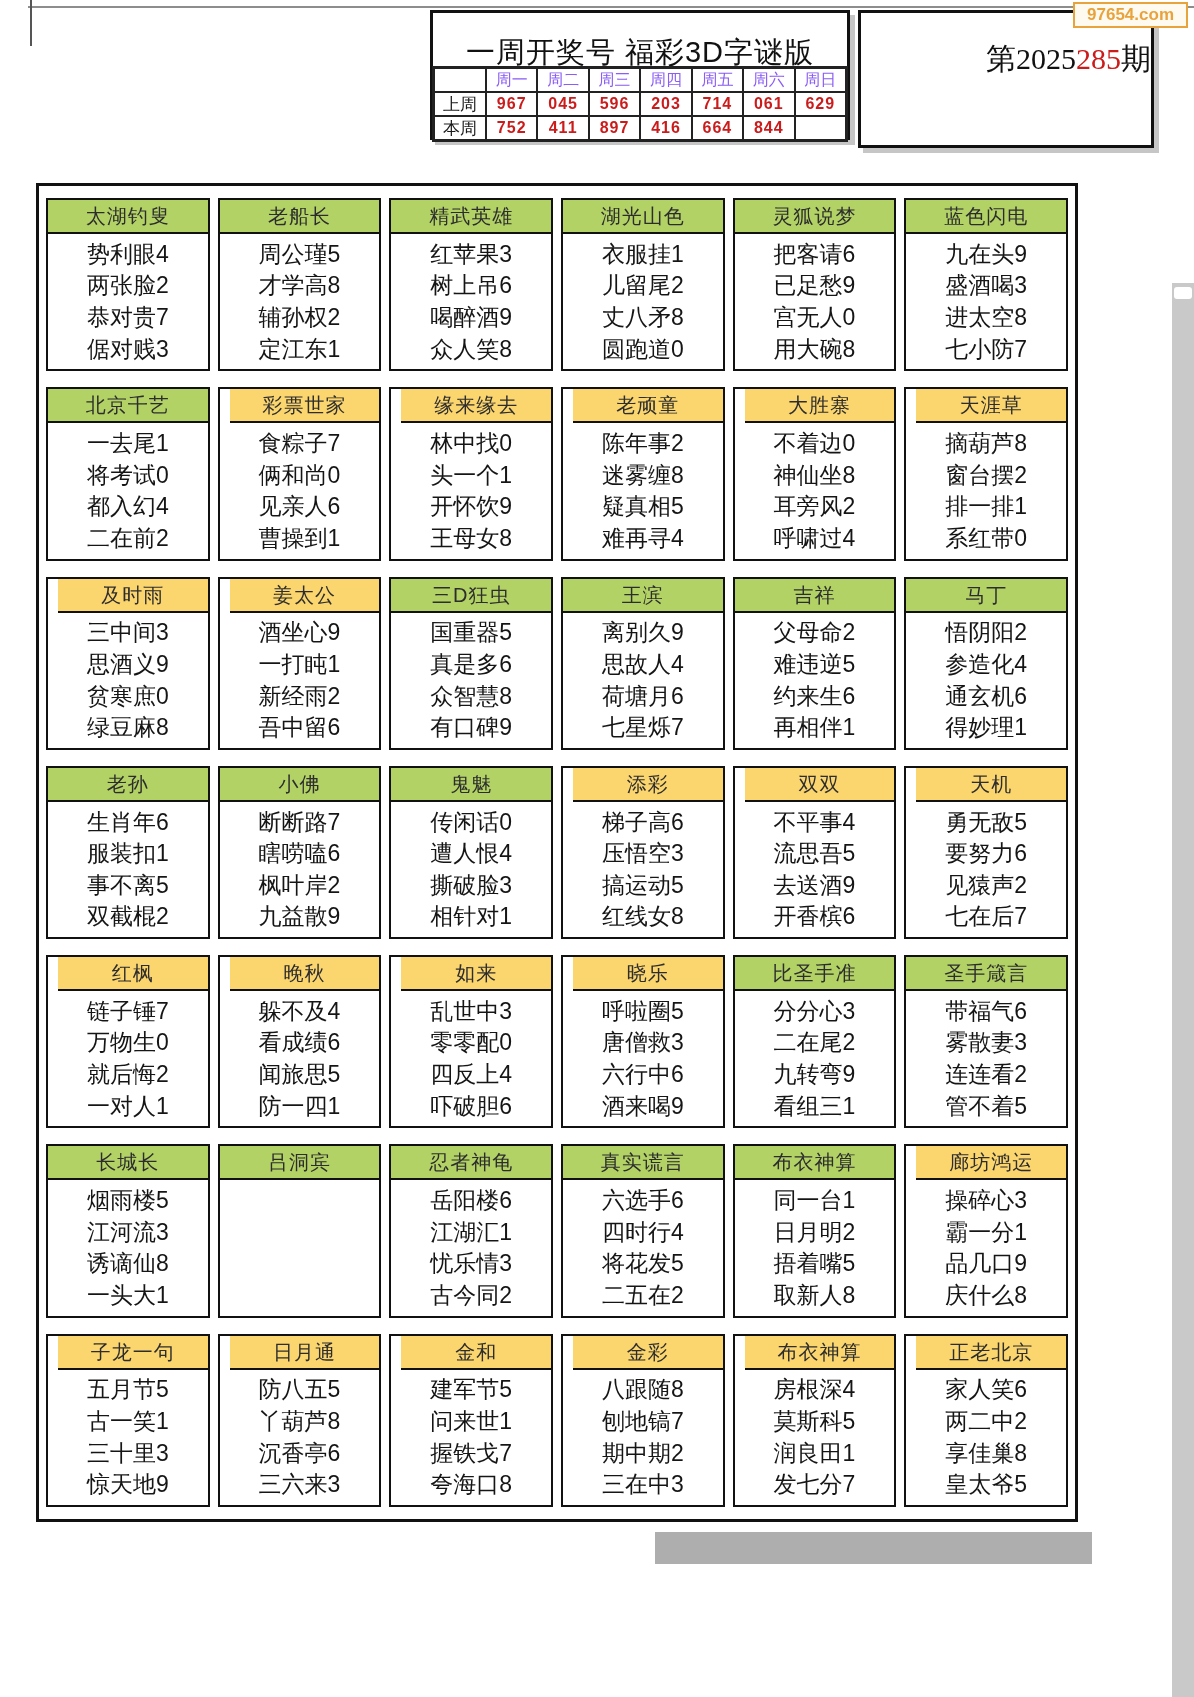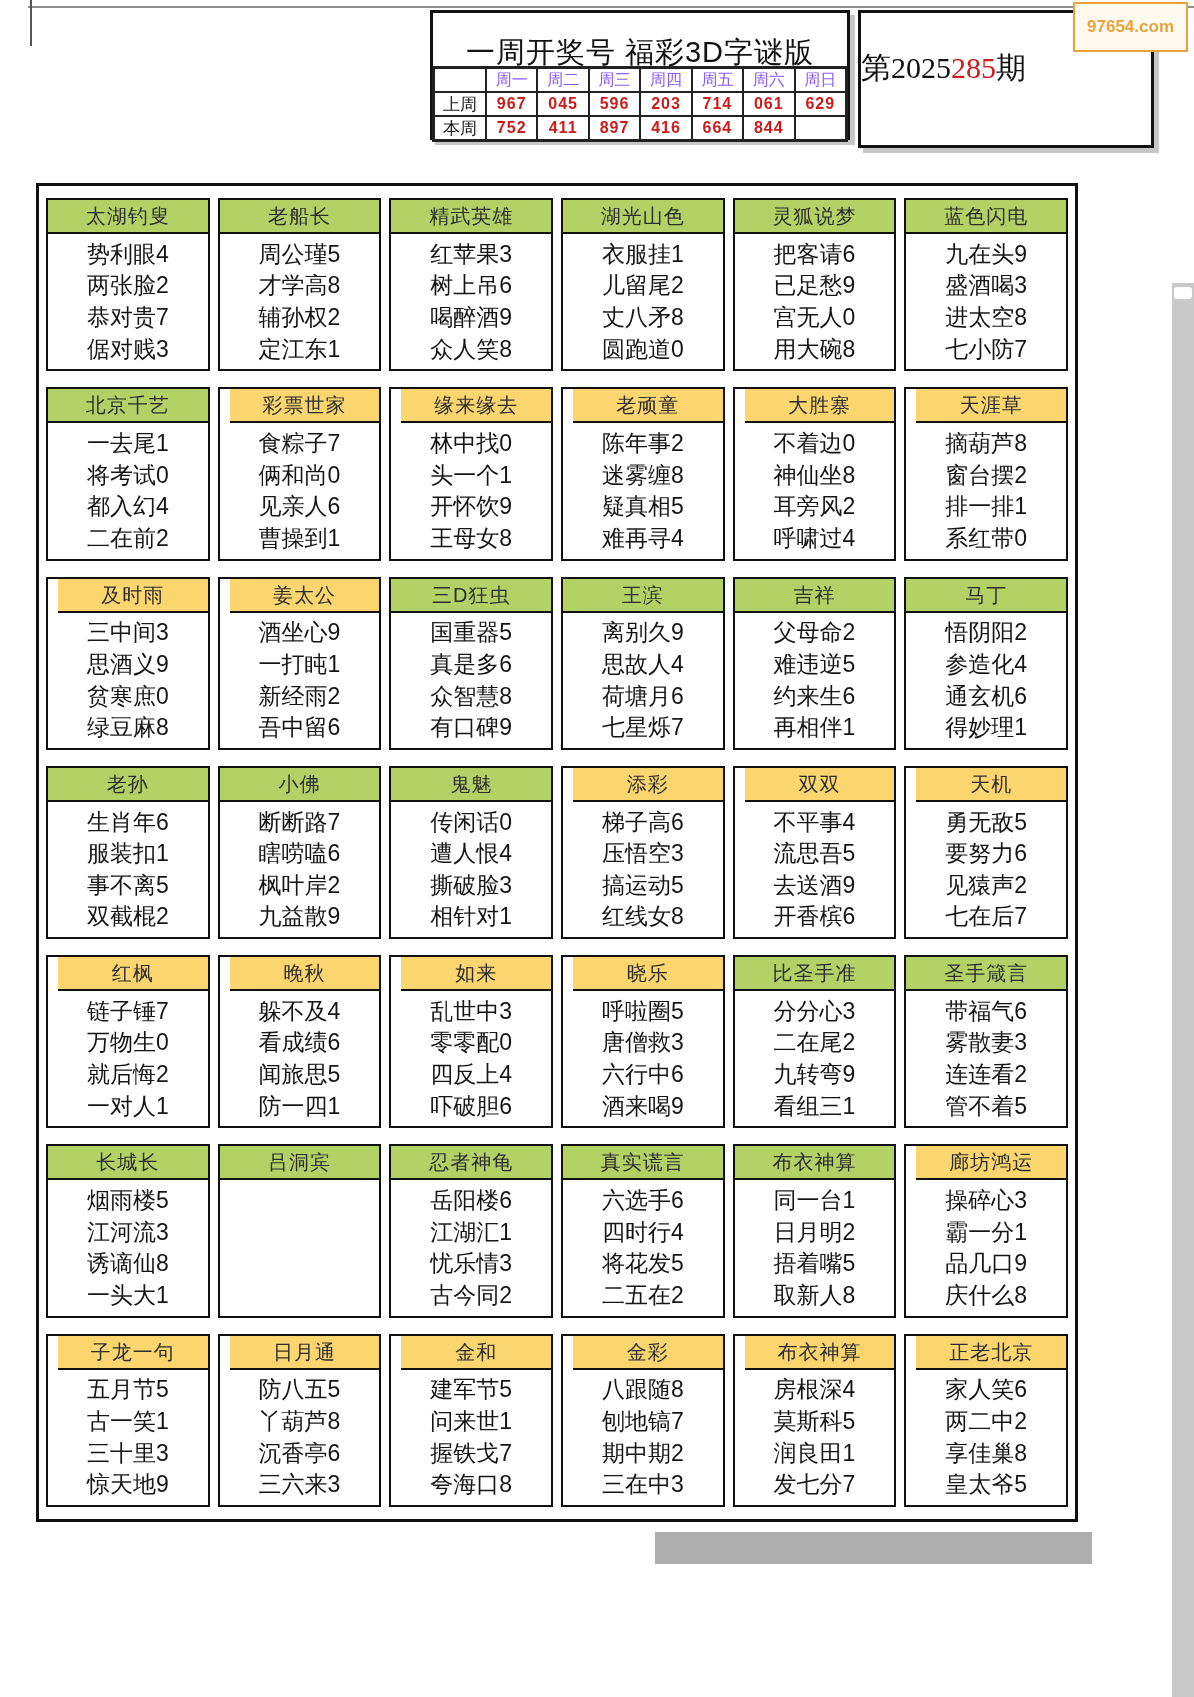--- a/index.html
+++ b/index.html
@@ -32,26 +32,26 @@
     overflow:hidden;
   }
   .tcell.lab { flex:0 0 52px; font-family:"Liberation Serif", serif; font-size:17px; }
   .thead { font-family:"Liberation Serif", serif; font-size:16px; color:#8b5cf6; }
   .num { color:#cc1b1b; font-weight:bold; font-size:16px; letter-spacing:1px; }
 
   .issue-box {
     position:absolute; left:858px; top:10px; width:296px; height:138px;
     border:3px solid #111; background:#fff; box-shadow:5px 5px 0 #c6c6c6;
     font-family:"Liberation Serif", serif; font-size:30px; color:#111;
-    text-align:left; padding-top:35px;
+    text-align:right; padding-top:26px;
   }
   .issue-red { color:#cc1b1b; }
 
   .watermark {
-    position:absolute; right:6px; top:2px; padding:13px 12px;
+    position:absolute; right:6px; top:2px; padding:1px 12px;
     border:2px solid #e8a33d; background:#fefaef; color:#e8a33d;
     font-size:17px; font-weight:bold;
   }
 
   
   .main-box {
     position:absolute; left:36px; top:183px; width:1042px; height:1339px;
     border:3px solid #111; background:#fff; padding:12px 7px;
   }
   .card-grid {

